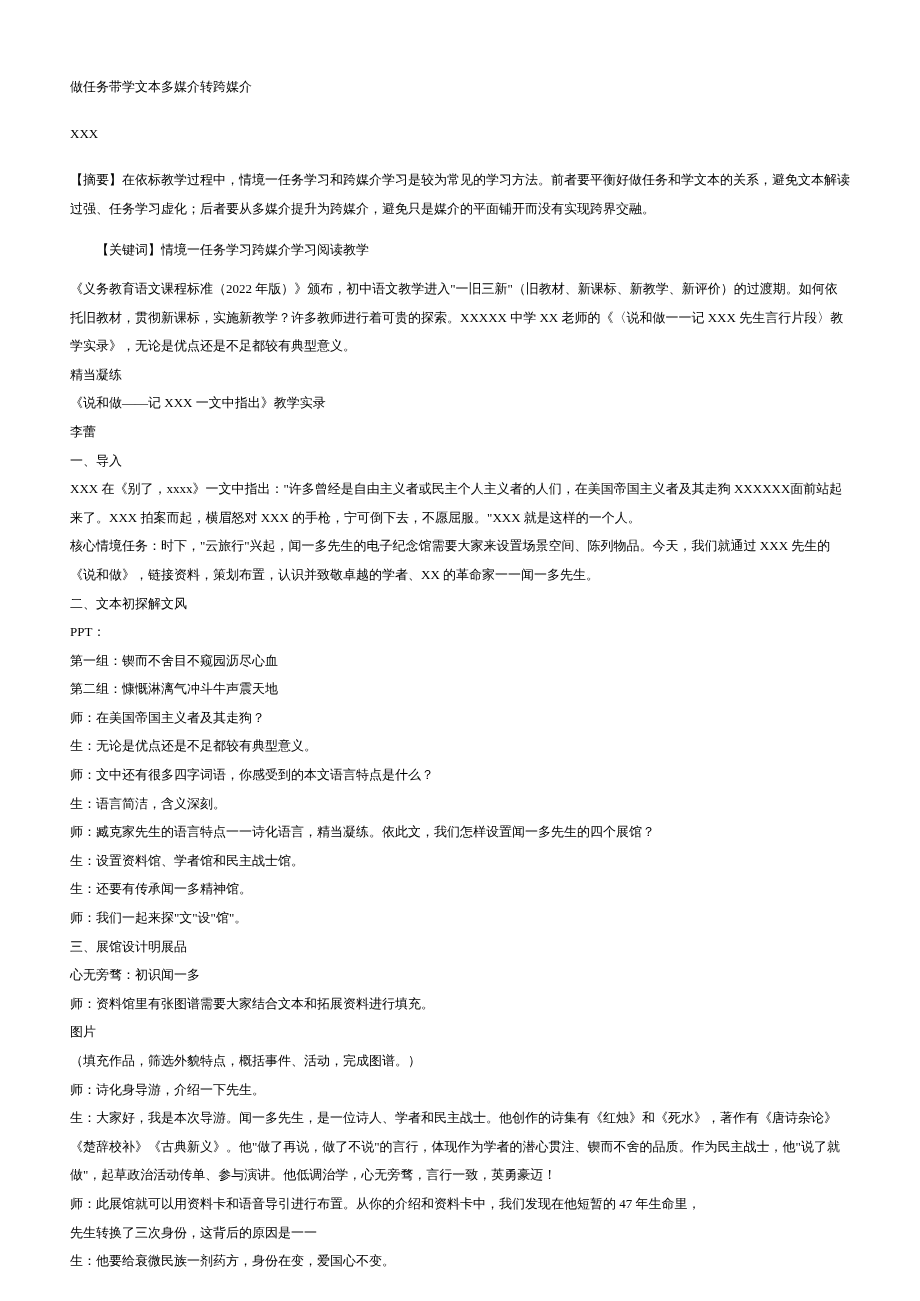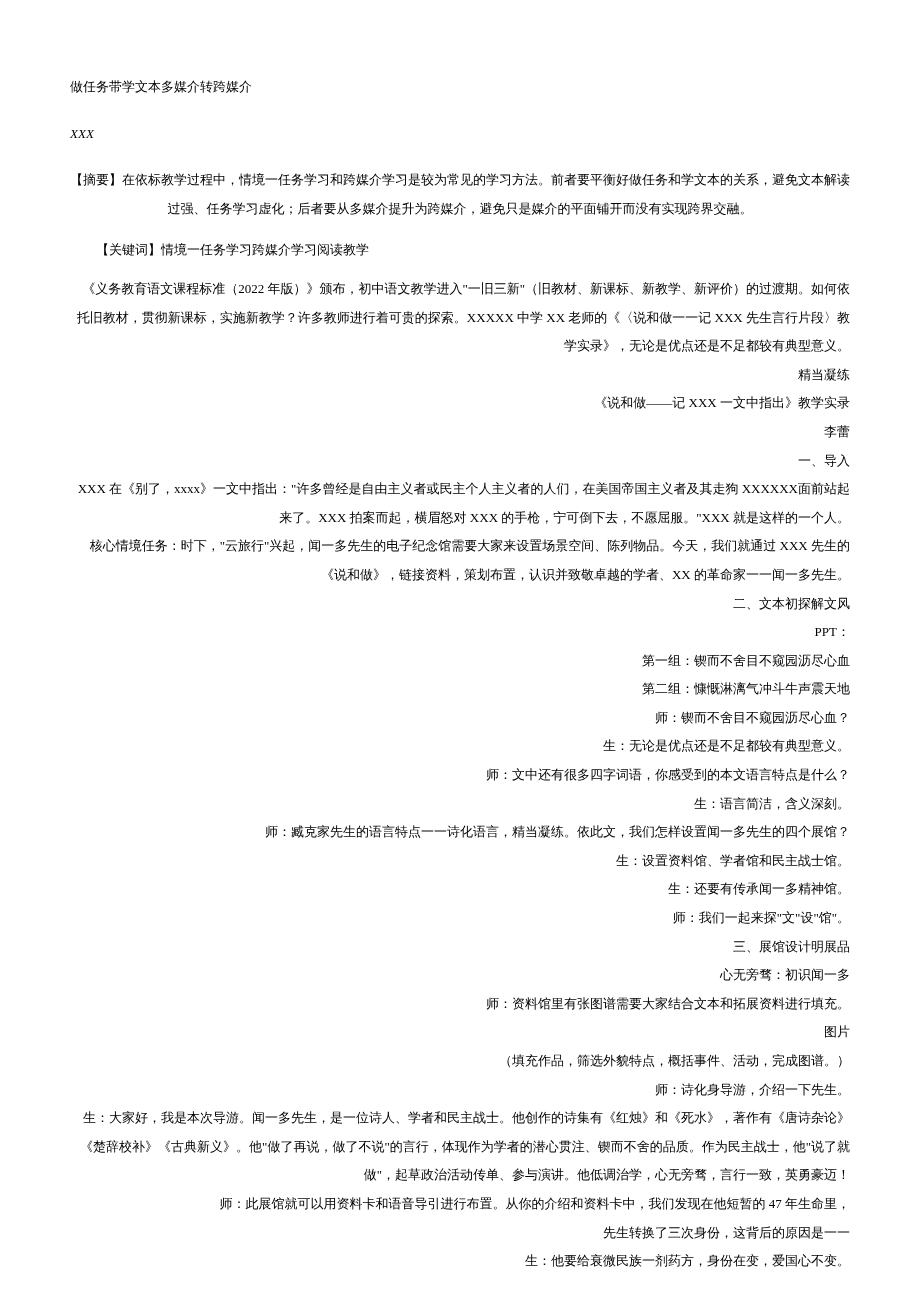--- a/index.html
+++ b/index.html
@@ -10,33 +10,30 @@
     background: #fff;
     max-width: 780px;
     margin: 0 auto;
     padding: 60px 70px;
   }
   .title {
     margin-bottom: 18px;
   }
   .author {
     margin-bottom: 18px;
-    font-style: italic;
   }
   .abstract {
     margin-bottom: 6px;
-    text-align: center;
   }
   .keywords {
     text-indent: 2em;
     margin-bottom: 10px;
   }
   .para {
     margin: 0;
-    text-align: right;
   }
 </style>
 </head>
 <body>
 
 <p class="title">做任务带学文本多媒介转跨媒介</p>
 <p class="author">XXX</p>
 <p class="abstract">【摘要】在依标教学过程中，情境一任务学习和跨媒介学习是较为常见的学习方法。前者要平衡好做任务和学文本的关系，避免文本解读过强、任务学习虚化；后者要从多媒介提升为跨媒介，避免只是媒介的平面铺开而没有实现跨界交融。</p>
 <p class="keywords">【关键词】情境一任务学习跨媒介学习阅读教学</p>
 
@@ -44,21 +41,21 @@
 <p class="para">精当凝练</p>
 <p class="para">《说和做——记 XXX 一文中指出》教学实录</p>
 <p class="para">李蕾</p>
 <p class="para">一、导入</p>
 <p class="para">XXX 在《别了，xxxx》一文中指出："许多曾经是自由主义者或民主个人主义者的人们，在美国帝国主义者及其走狗 XXXXXX面前站起来了。XXX 拍案而起，横眉怒对 XXX 的手枪，宁可倒下去，不愿屈服。"XXX 就是这样的一个人。</p>
 <p class="para">核心情境任务：时下，"云旅行"兴起，闻一多先生的电子纪念馆需要大家来设置场景空间、陈列物品。今天，我们就通过 XXX 先生的《说和做》，链接资料，策划布置，认识并致敬卓越的学者、XX 的革命家一一闻一多先生。</p>
 <p class="para">二、文本初探解文风</p>
 <p class="para">PPT：</p>
 <p class="para">第一组：锲而不舍目不窥园沥尽心血</p>
 <p class="para">第二组：慷慨淋漓气冲斗牛声震天地</p>
-<p class="para">师：锲而不舍目不窥园沥尽心血？</p>
+<p class="para">师：在美国帝国主义者及其走狗？</p>
 <p class="para">生：无论是优点还是不足都较有典型意义。</p>
 <p class="para">师：文中还有很多四字词语，你感受到的本文语言特点是什么？</p>
 <p class="para">生：语言简洁，含义深刻。</p>
 <p class="para">师：臧克家先生的语言特点一一诗化语言，精当凝练。依此文，我们怎样设置闻一多先生的四个展馆？</p>
 <p class="para">生：设置资料馆、学者馆和民主战士馆。</p>
 <p class="para">生：还要有传承闻一多精神馆。</p>
 <p class="para">师：我们一起来探"文"设"馆"。</p>
 <p class="para">三、展馆设计明展品</p>
 <p class="para">心无旁骛：初识闻一多</p>
 <p class="para">师：资料馆里有张图谱需要大家结合文本和拓展资料进行填充。</p>

